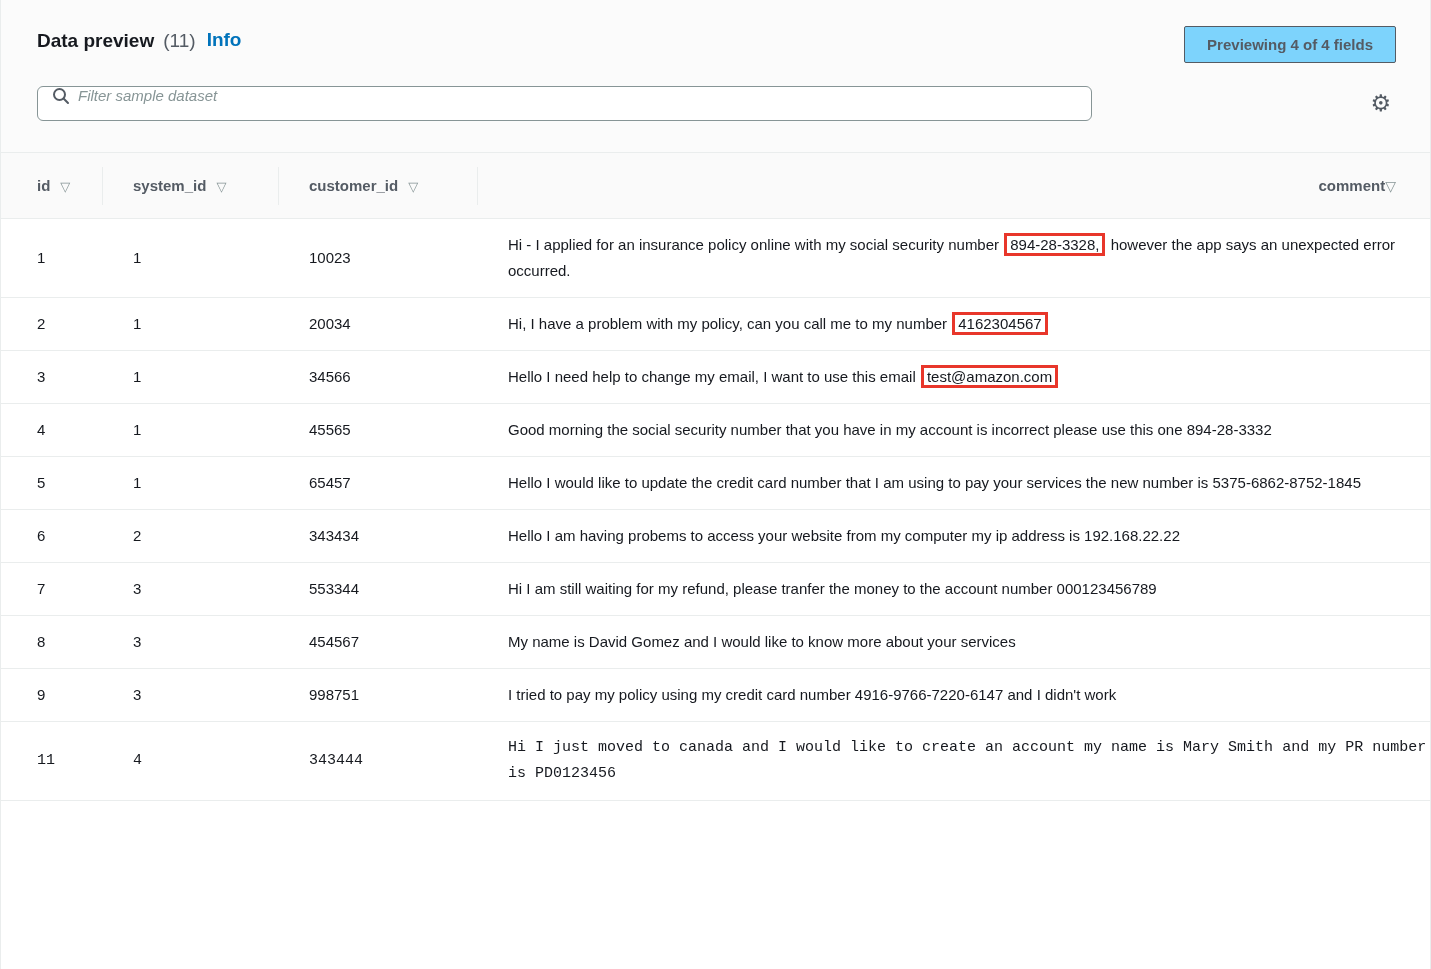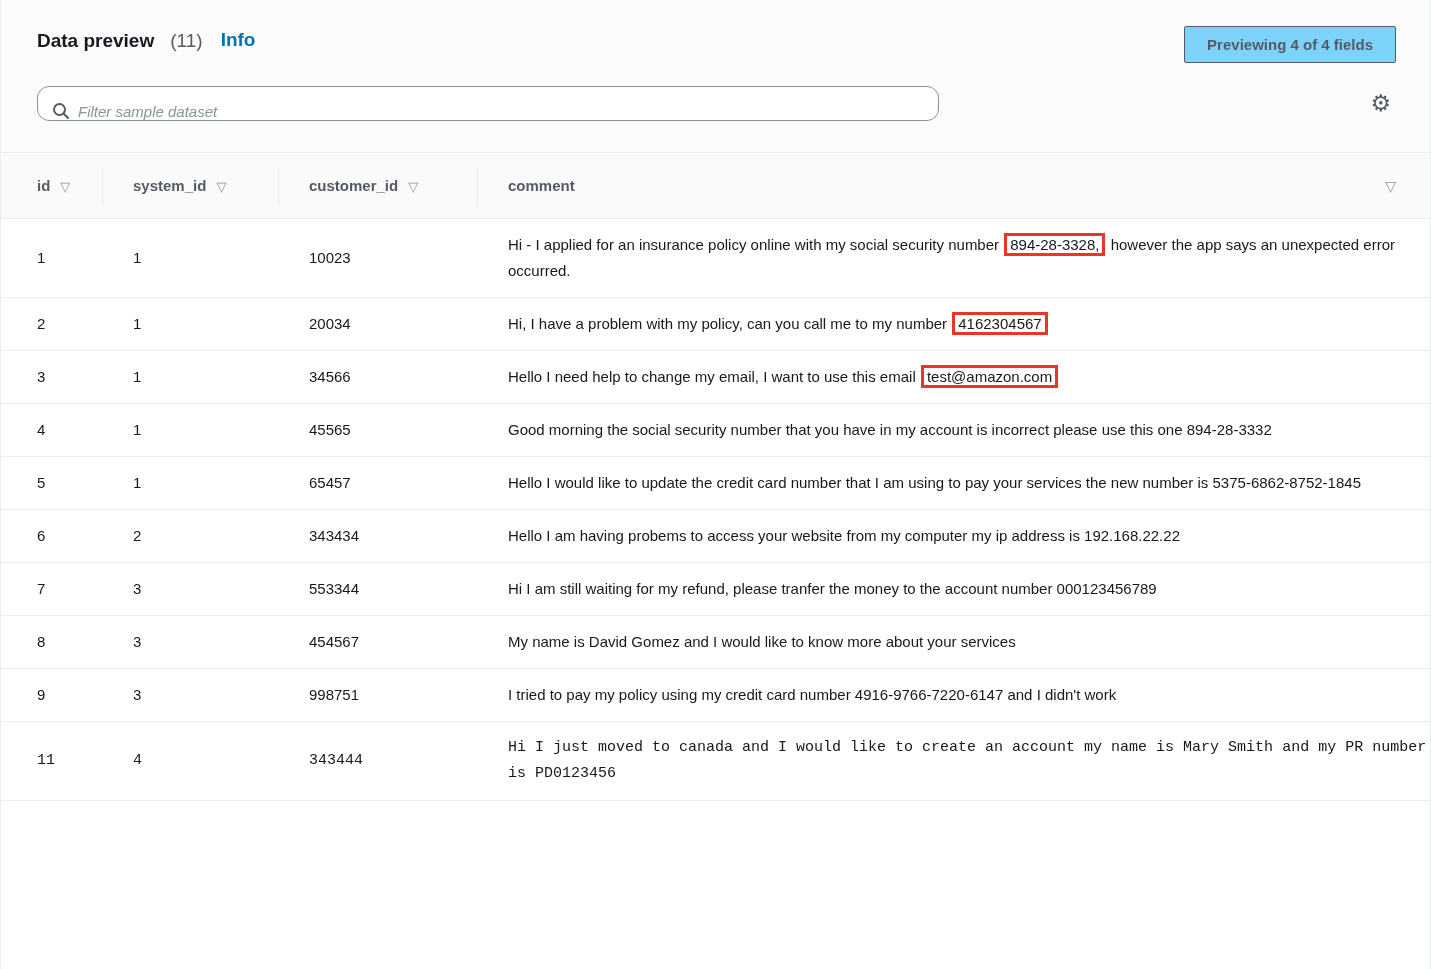--- a/index.html
+++ b/index.html
@@ -22,21 +22,21 @@
   .panel-top {
     background:#fbfbfb;
     padding:26px 34px 0 36px;
     height:152px;
   }
   .title-row {
     display:flex;
     align-items:flex-start;
     justify-content:space-between;
   }
-  .title-group { display:flex; align-items:baseline; gap:16px; padding-top:4px; }
+  .title-group { display:flex; align-items:baseline; gap:9px; padding-top:4px; }
   .panel-title { font-size:19px; font-weight:bold; color:#16191f; }
   .panel-count { font-size:19px; font-weight:400; color:#545b64; }
   .info-link {
     font-size:19px; font-weight:bold; color:#0073bb;
     text-decoration:none; cursor:pointer; position:relative; top:-1px; margin-left:2px;
   }
   .preview-btn {
     background:#7dd3fc;
     border:1px solid #545b64;
     border-radius:2px;
@@ -49,26 +49,26 @@
     white-space:nowrap;
   }
   .filter-row {
     margin-top:23px;
     display:flex;
     align-items:center;
     justify-content:space-between;
   }
   .search-box {
     display:flex;
-    align-items:flex-end;
-    width:902px;
+    align-items:flex-start;
+    width:1055px;
     height:35px;
     background:#ffffff;
     border:1px solid #879596;
-    border-radius:12px;
+    border-radius:6px;
     padding:0 10px;
   }
   .search-box svg { flex:0 0 auto; margin:0 8px 0 4px; }
   .filter-input {
     flex:1;
     border:none;
     outline:none;
     background:transparent;
     font-family:inherit;
     font-size:15px;
@@ -111,21 +111,21 @@
     width:1px; height:38px;
     background:#eaeded;
   }
   .sort-icon {
     color:#879596;
     font-size:13px;
     margin-left:10px;
     font-weight:normal;
     font-family:"DejaVu Sans", sans-serif;
   }
-  .th-comment-inner { display:flex; align-items:center; justify-content:space-between; padding-right:34px; }
+  .th-comment-inner { display:flex; align-items:center; justify-content:flex-end; padding-right:34px; }
   .sort-icon-right { font-size:14px; color:#879596; cursor:pointer; font-family:"DejaVu Sans", sans-serif; }
 
   tbody td {
     font-size:15px;
     color:#16191f;
     line-height:26px;
     padding:13px 0 13px 30px;
     vertical-align:middle;
   }
   tbody td:first-child { padding-left:36px; }

